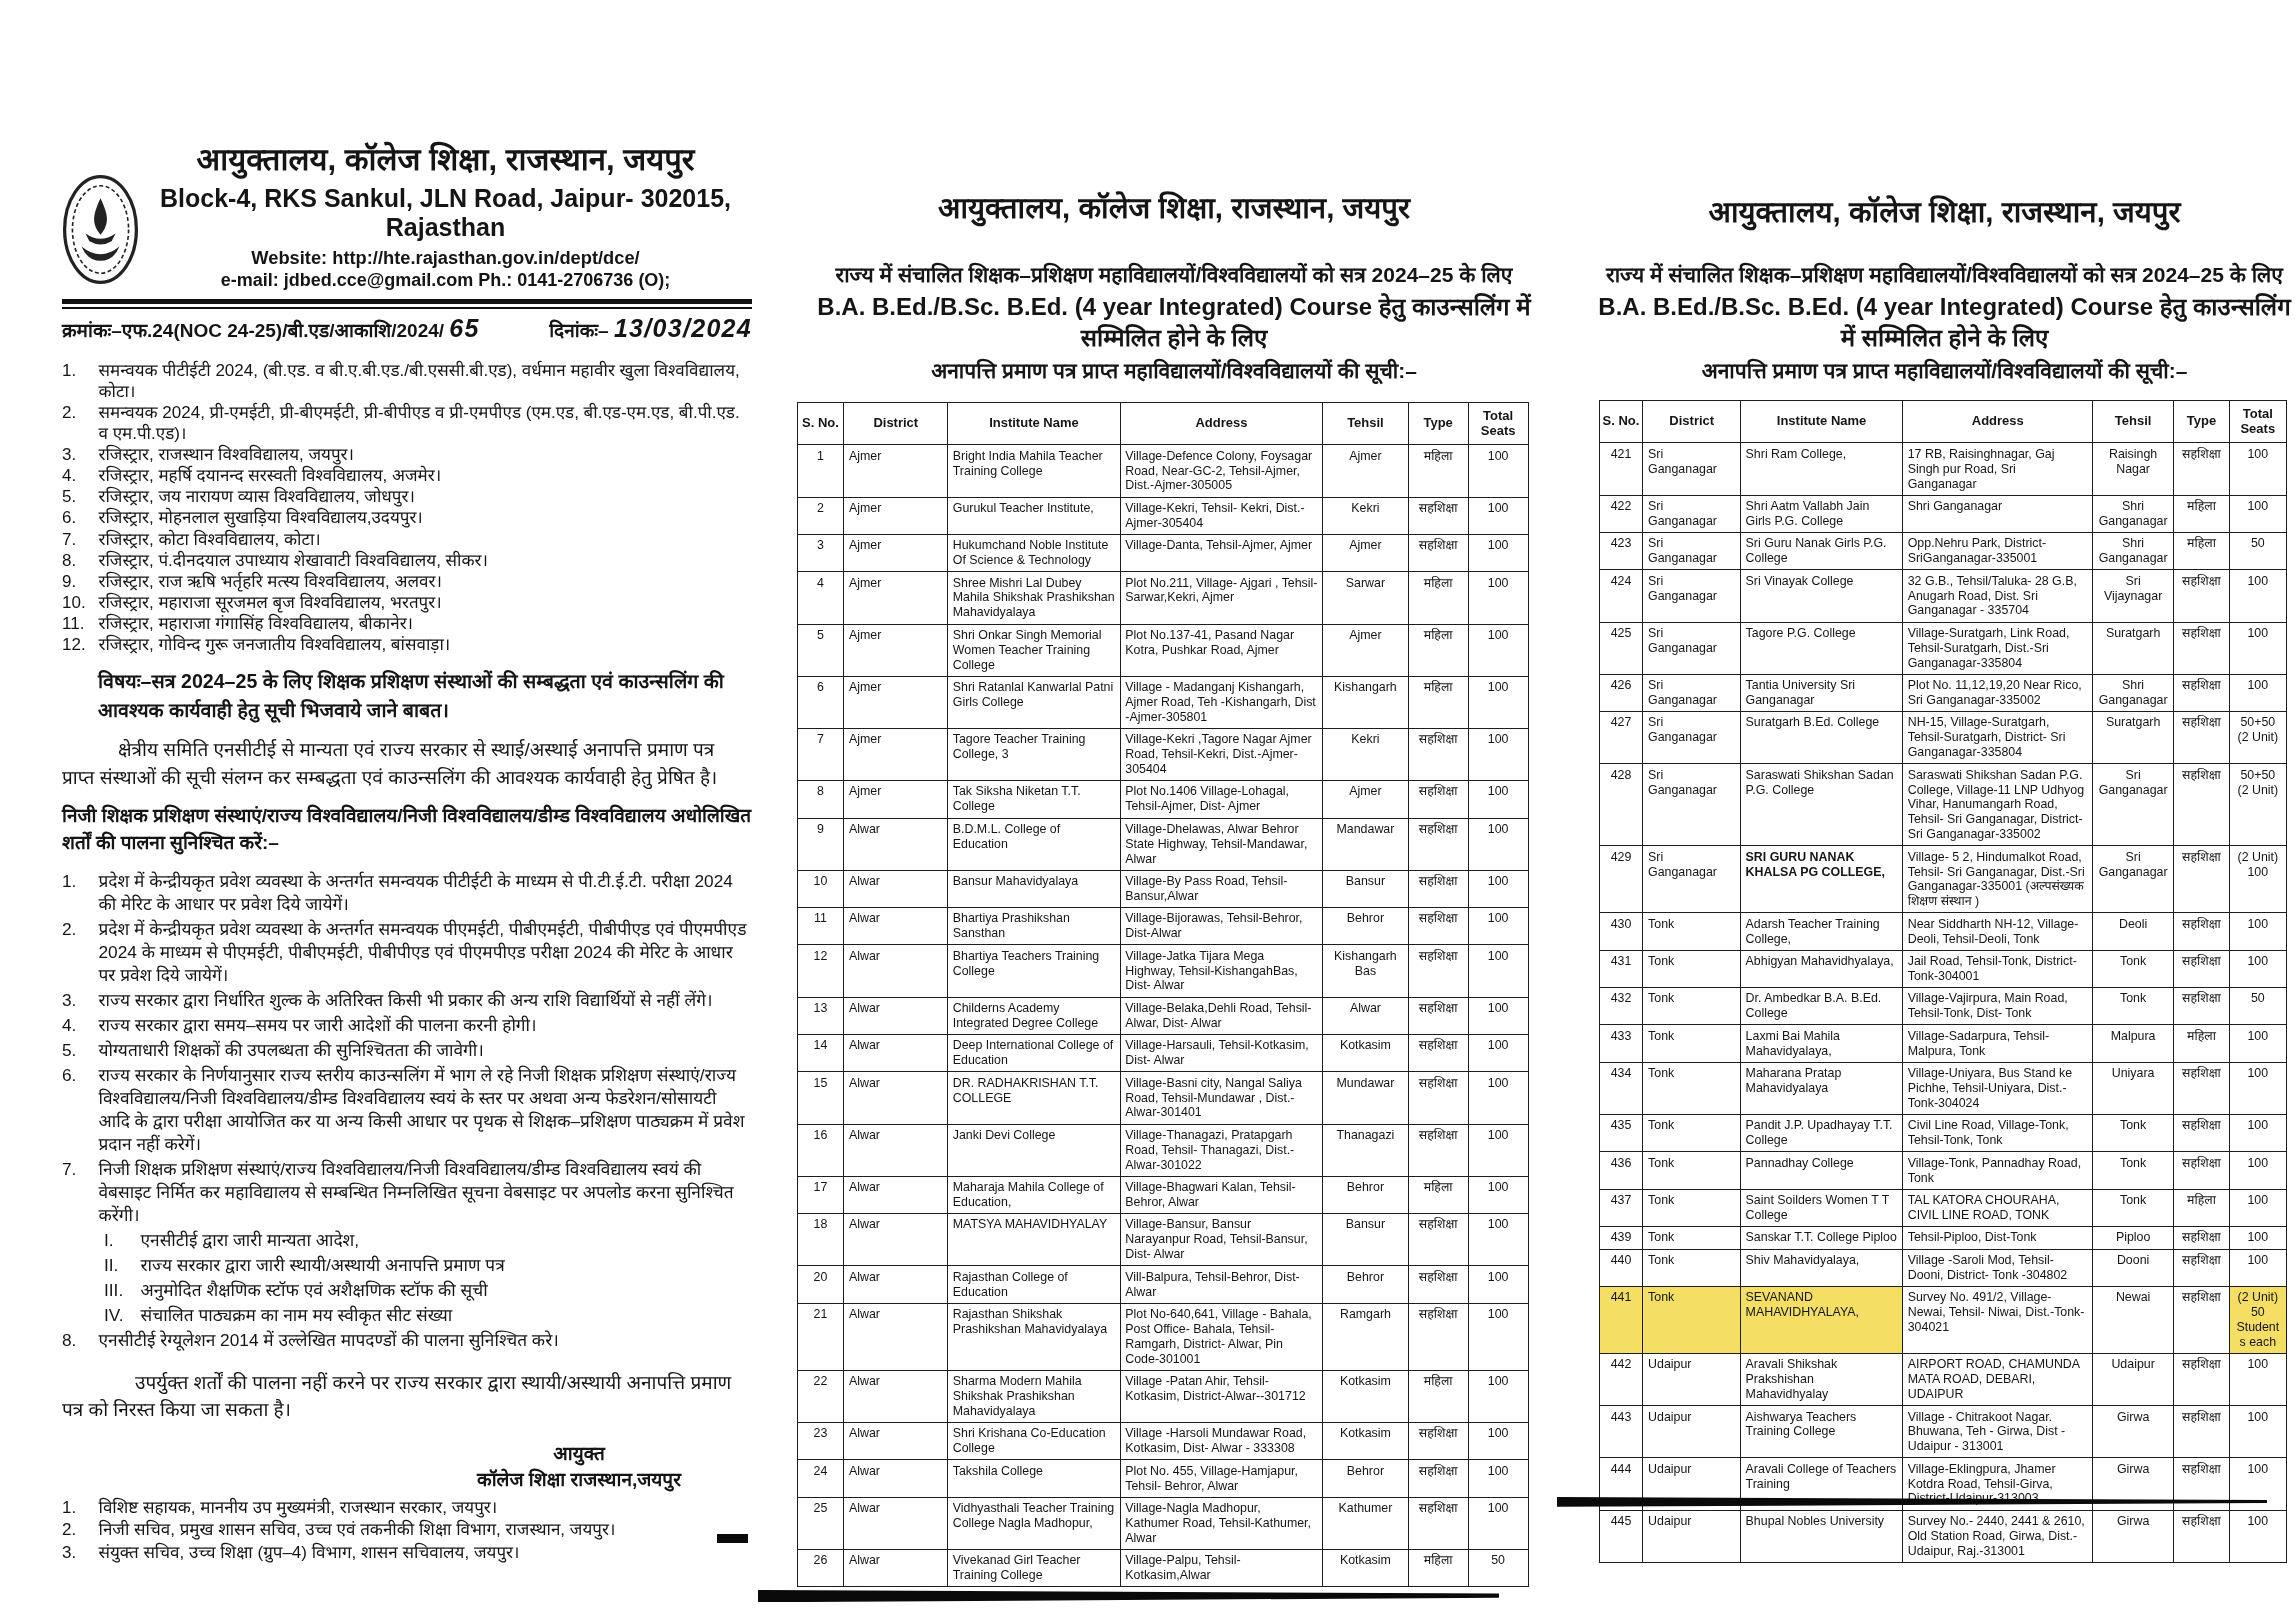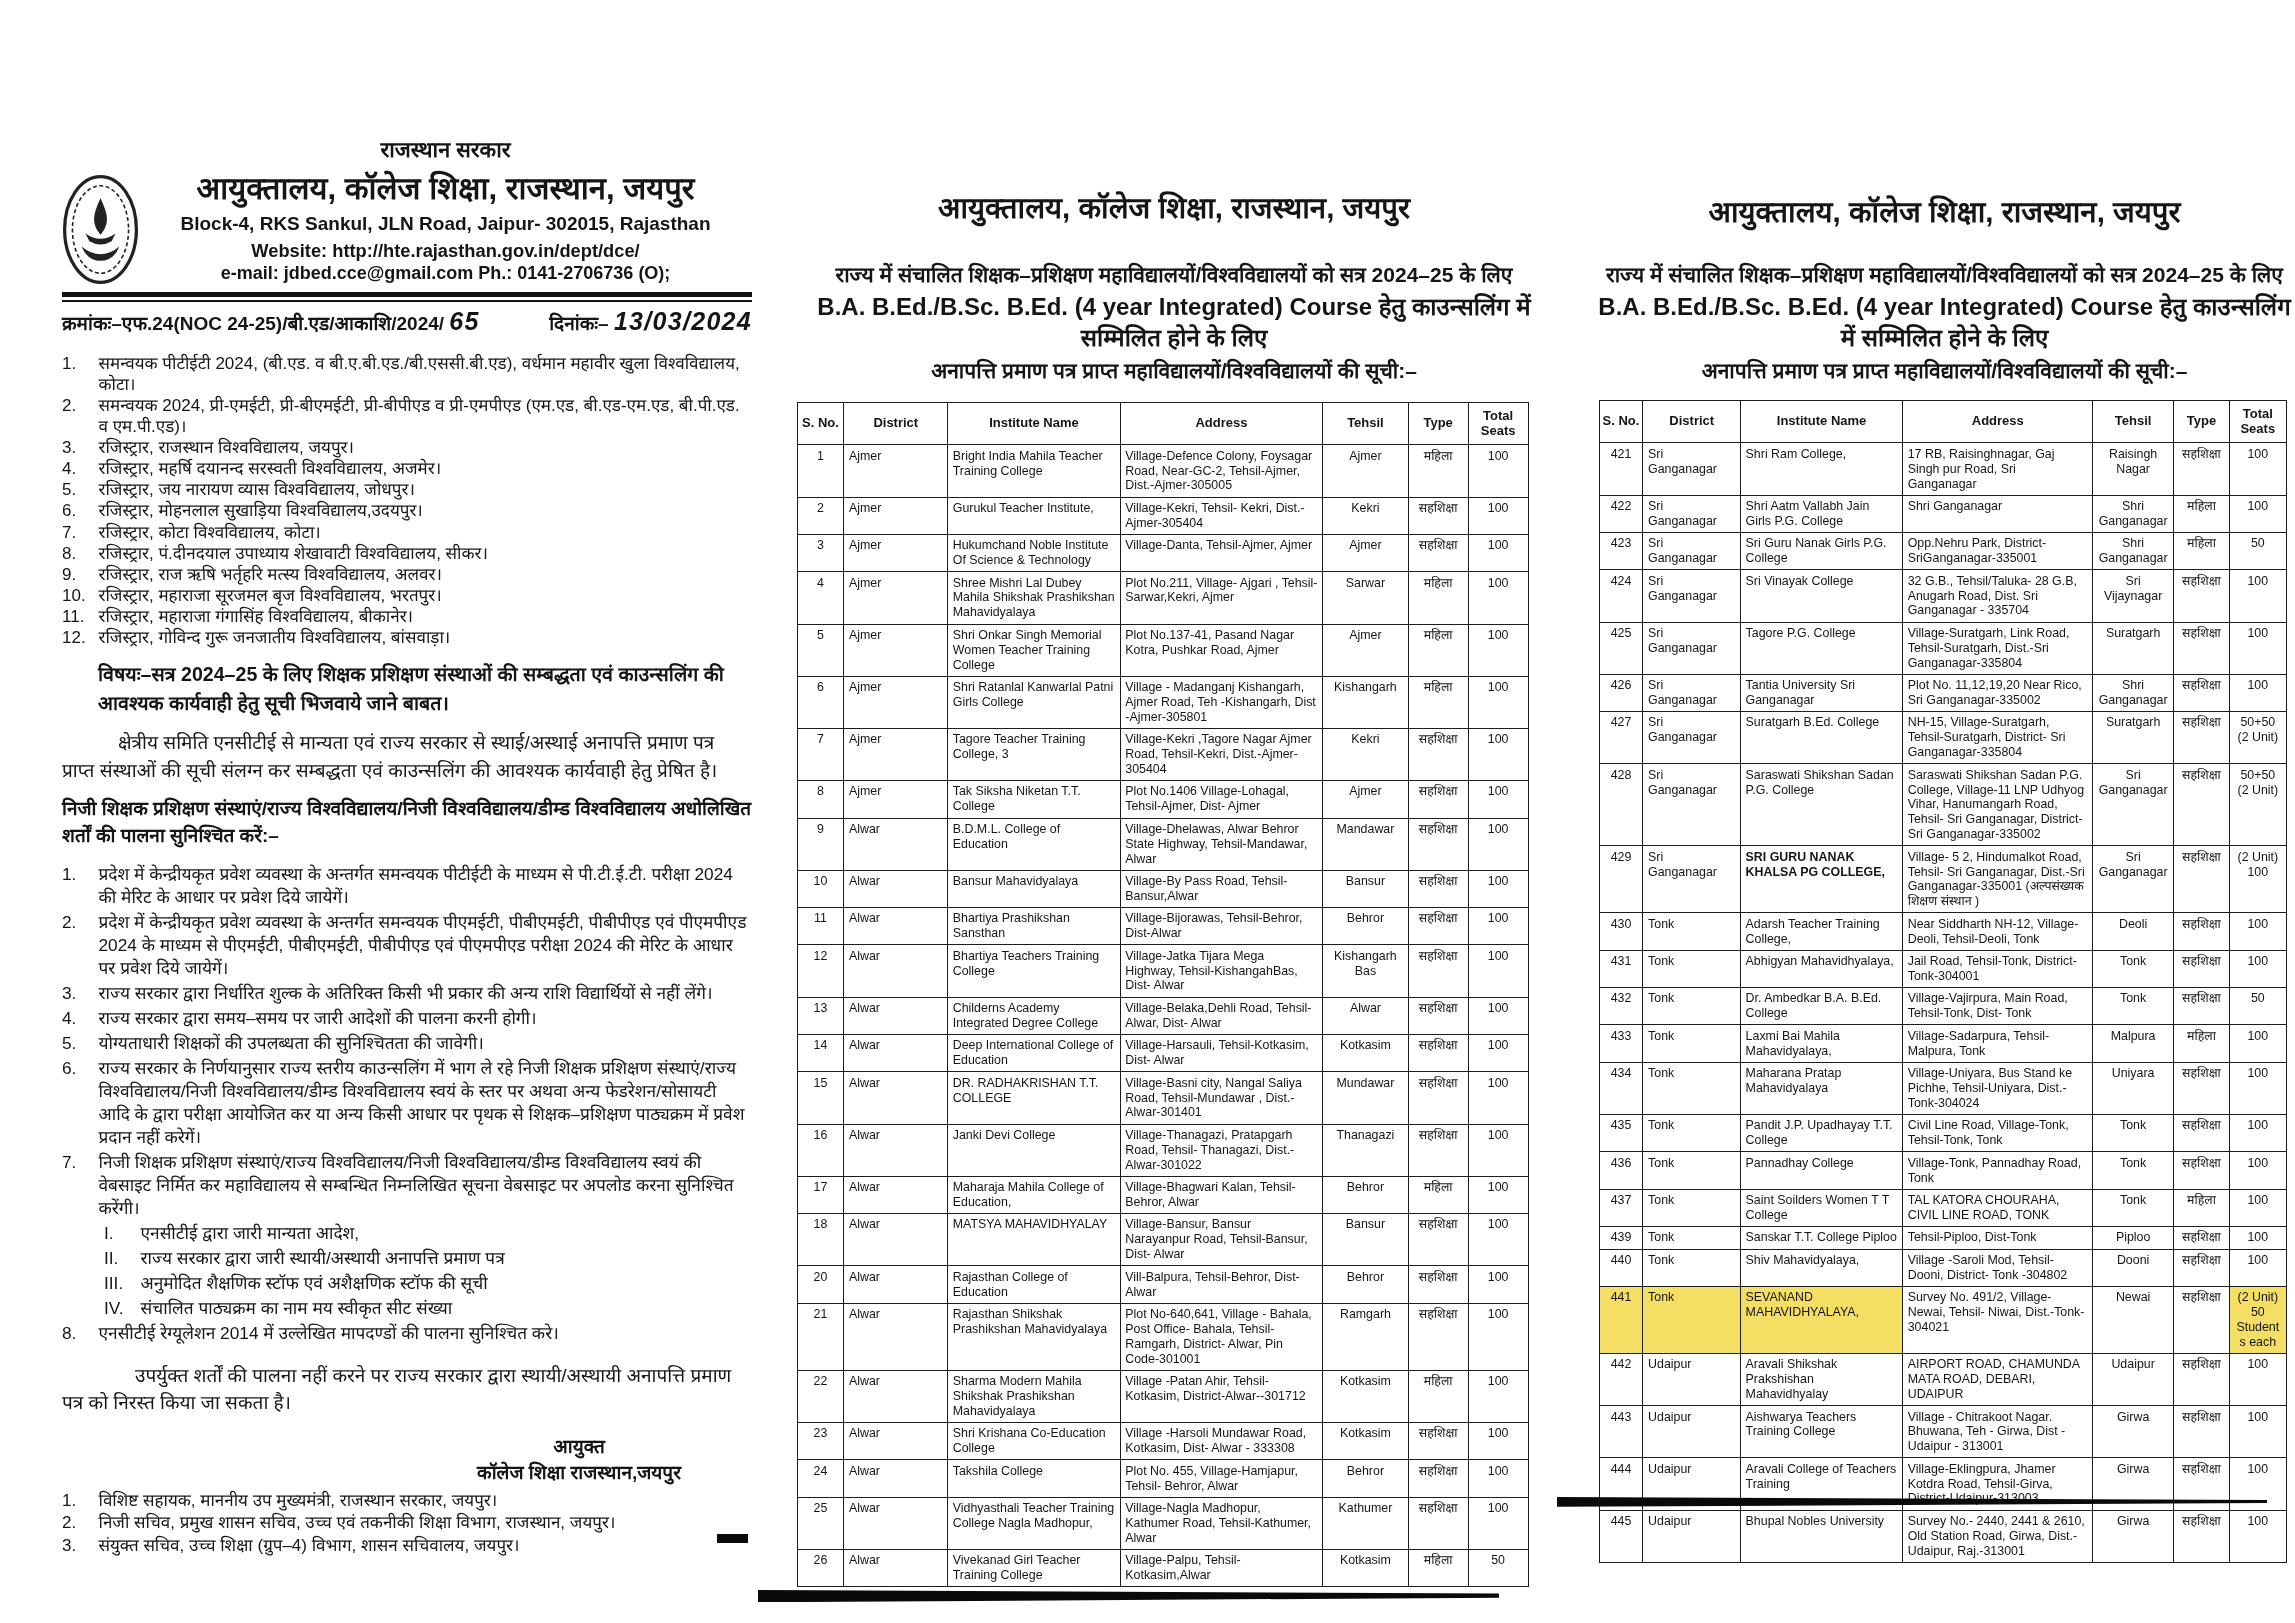--- a/index.html
+++ b/index.html
@@ -8,21 +8,21 @@
   .page{position:absolute;}
   .page-left{left:62px;top:134px;width:690px;}
   .page-mid{left:794px;top:169px;width:760px;}
   .page-right{left:1592px;top:175px;width:705px;}
 
   
   .crest{position:absolute;left:0;top:39px;width:77px;height:113px;}
   .lh{margin-left:77px;text-align:center;}
   .lh1{font-size:21.6px;font-weight:700;}
   .lh2{font-size:31px;font-weight:700;margin-top:2.6px;}
-  .lh3{font-size:19px;font-weight:700;margin-top:5.2px;}
+  .lh3{font-size:25px;font-weight:700;margin-top:5.2px;}
   .lh4{font-size:18.3px;font-weight:600;margin-top:5.2px;}
   .lh5{font-size:18px;font-weight:600;margin-top:1.3px;}
   .rule{margin-top:7.9px;border-top:5.2px solid #111;border-bottom:2px solid #111;height:2.6px;}
   .refrow{display:flex;justify-content:space-between;margin-top:5.2px;font-size:19px;font-weight:600;align-items:baseline;gap:16px;}
   .hand{font-size:25px;font-weight:700;font-style:italic;margin-left:5.2px;letter-spacing:1.3px;}
   .list .li{display:flex;gap:6.5px;}
   .li .n{min-width:30px;flex:none;}
   .recipients{margin-top:17px;font-size:17px;line-height:1.24;}
   .subject{margin-top:11.8px;font-size:19.6px;font-weight:700;padding-left:36px;padding-right:2.6px;line-height:1.5;}
   .p{font-size:19px;line-height:1.45;margin:10.5px 0 0;}
@@ -71,21 +71,20 @@
     <div class="crest">
       <svg viewBox="0 0 118 172" width="77" height="113">
         <ellipse cx="59" cy="86" rx="55" ry="81" fill="none" stroke="#222" stroke-width="5"></ellipse>
         <ellipse cx="59" cy="86" rx="43" ry="67" fill="none" stroke="#222" stroke-width="2.5" stroke-dasharray="6 4"></ellipse>
         <path d="M59 38 C48 62 44 76 59 94 C74 76 70 62 59 38 Z" fill="#222"></path>
         <path d="M36 92 q23 16 46 0 l-6 12 q-17 10 -34 0 Z" fill="#222"></path>
         <path d="M30 112 q29 24 58 0 q-9 22 -29 22 q-20 0 -29 -22 Z" fill="#222"></path>
       </svg>
     </div>
     <header class="lh">
-      <div class="lh1">राजस्थान सरकार</div>
       <div class="lh2">आयुक्तालय, कॉलेज शिक्षा, राजस्थान, जयपुर</div>
       <div class="lh3">Block-4, RKS Sankul, JLN Road, Jaipur- 302015, Rajasthan</div>
       <div class="lh4">Website: http://hte.rajasthan.gov.in/dept/dce/</div>
       <div class="lh5">e-mail: jdbed.cce@gmail.com  Ph.: 0141-2706736 (O);</div>
     </header>
     <div class="rule"></div>
     <div class="refrow">
       <div>
         <span>क्रमांकः–एफ.24(NOC 24-25)/बी.एड/आकाशि/2024/</span><span class="hand">65</span>
       </div>

